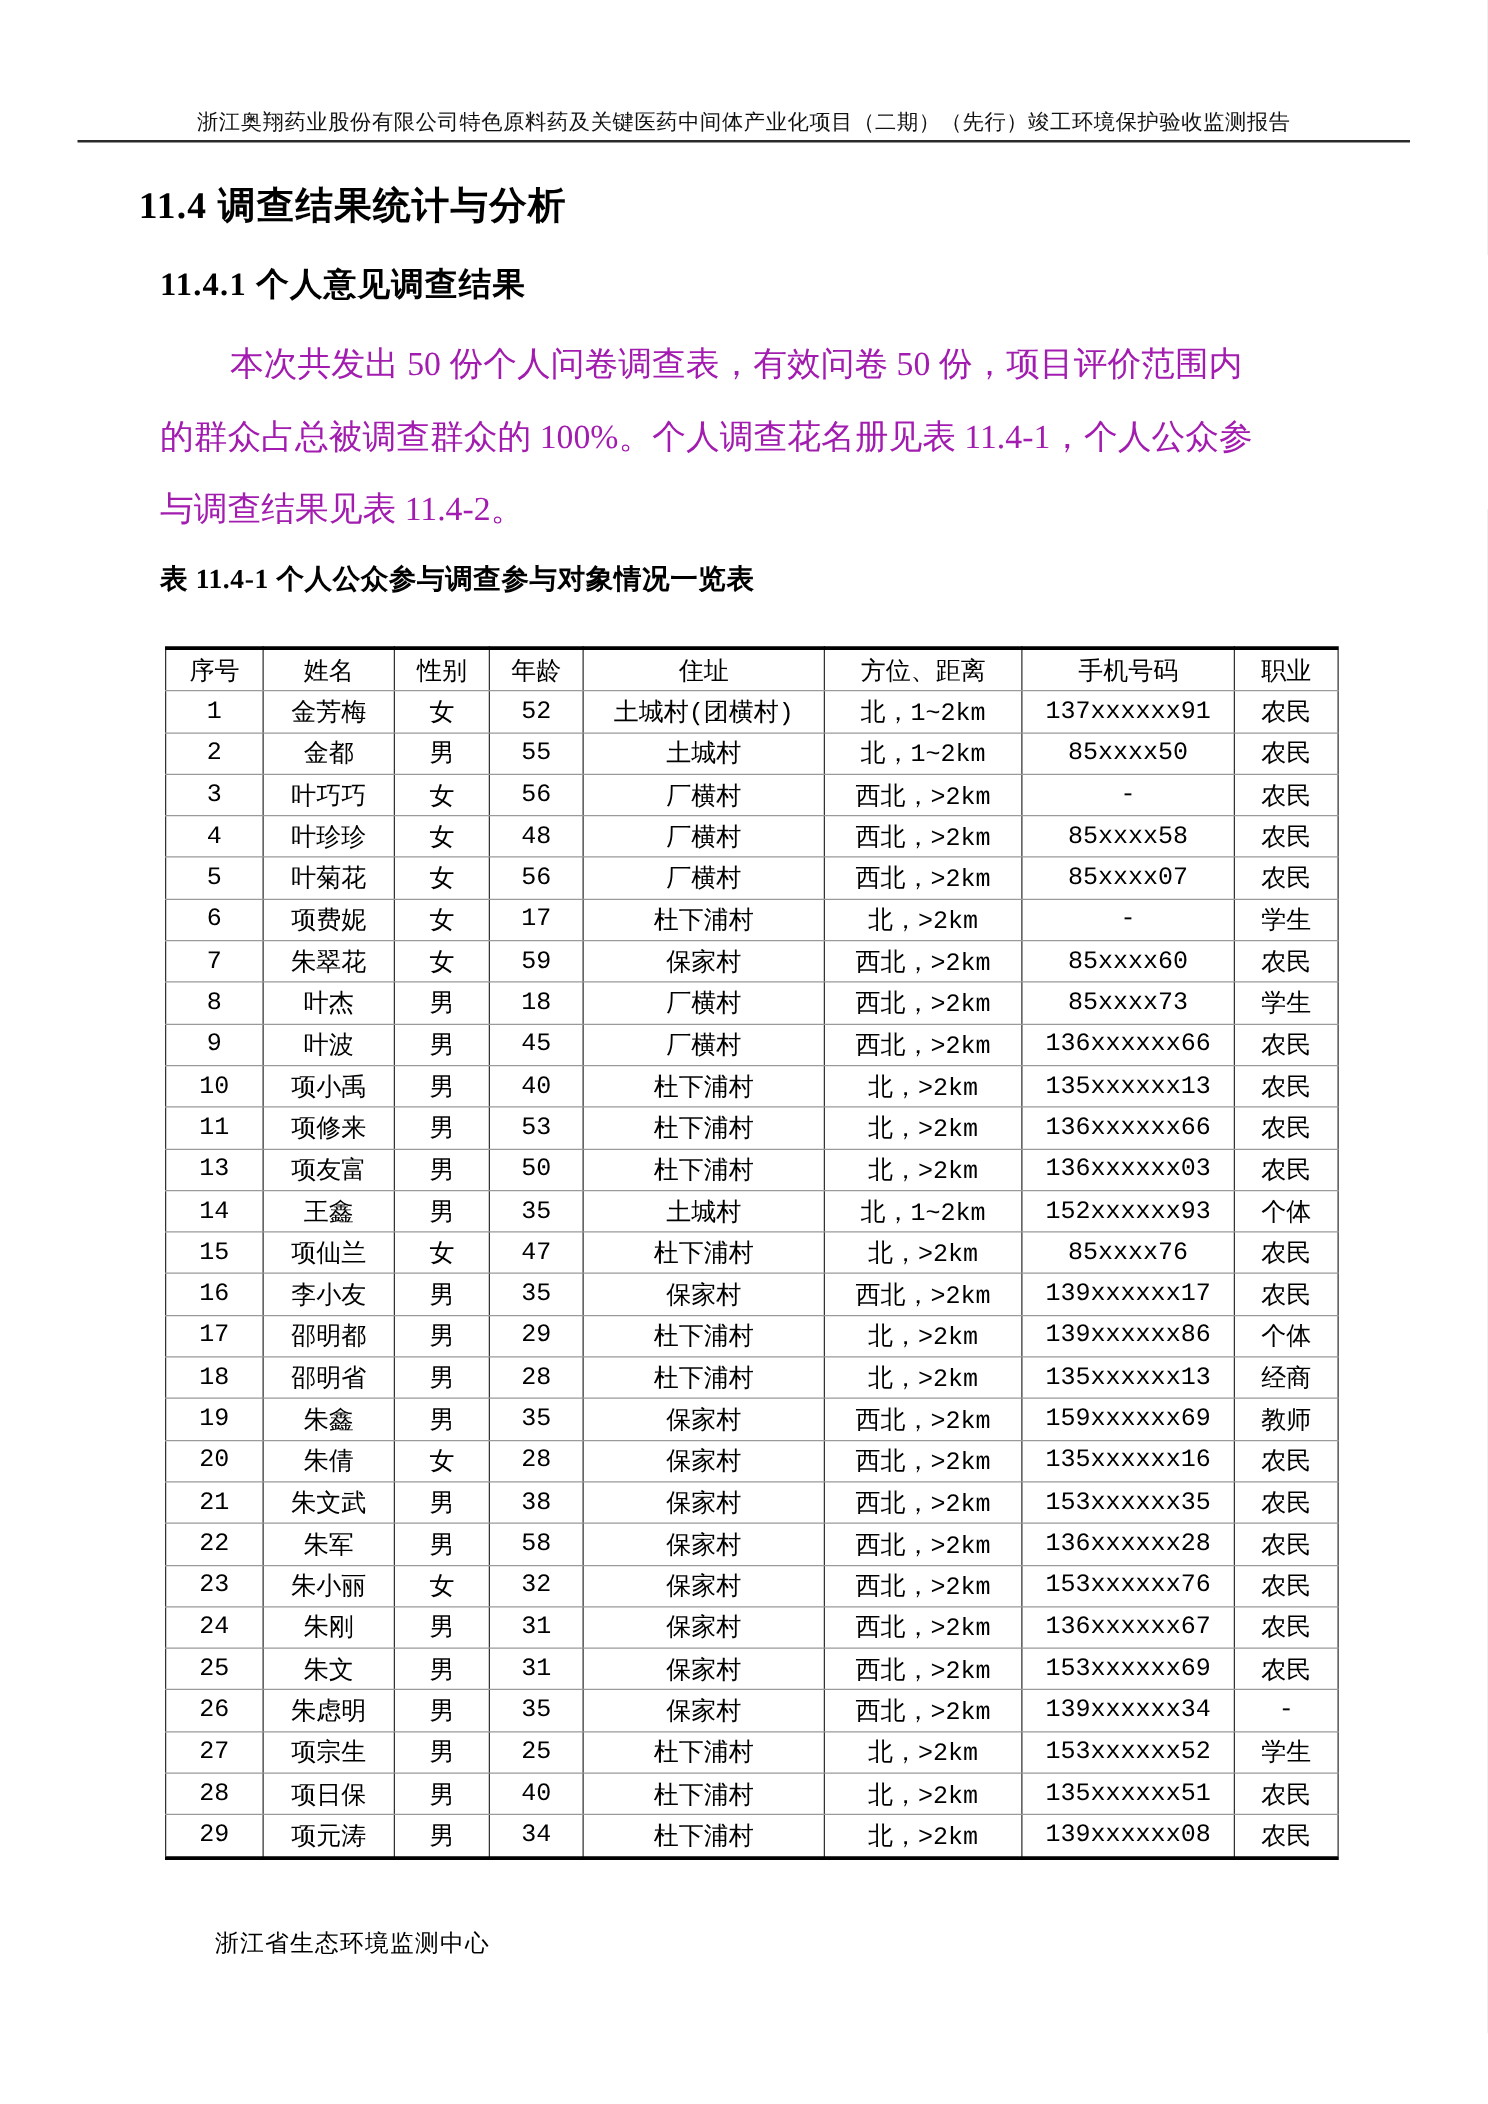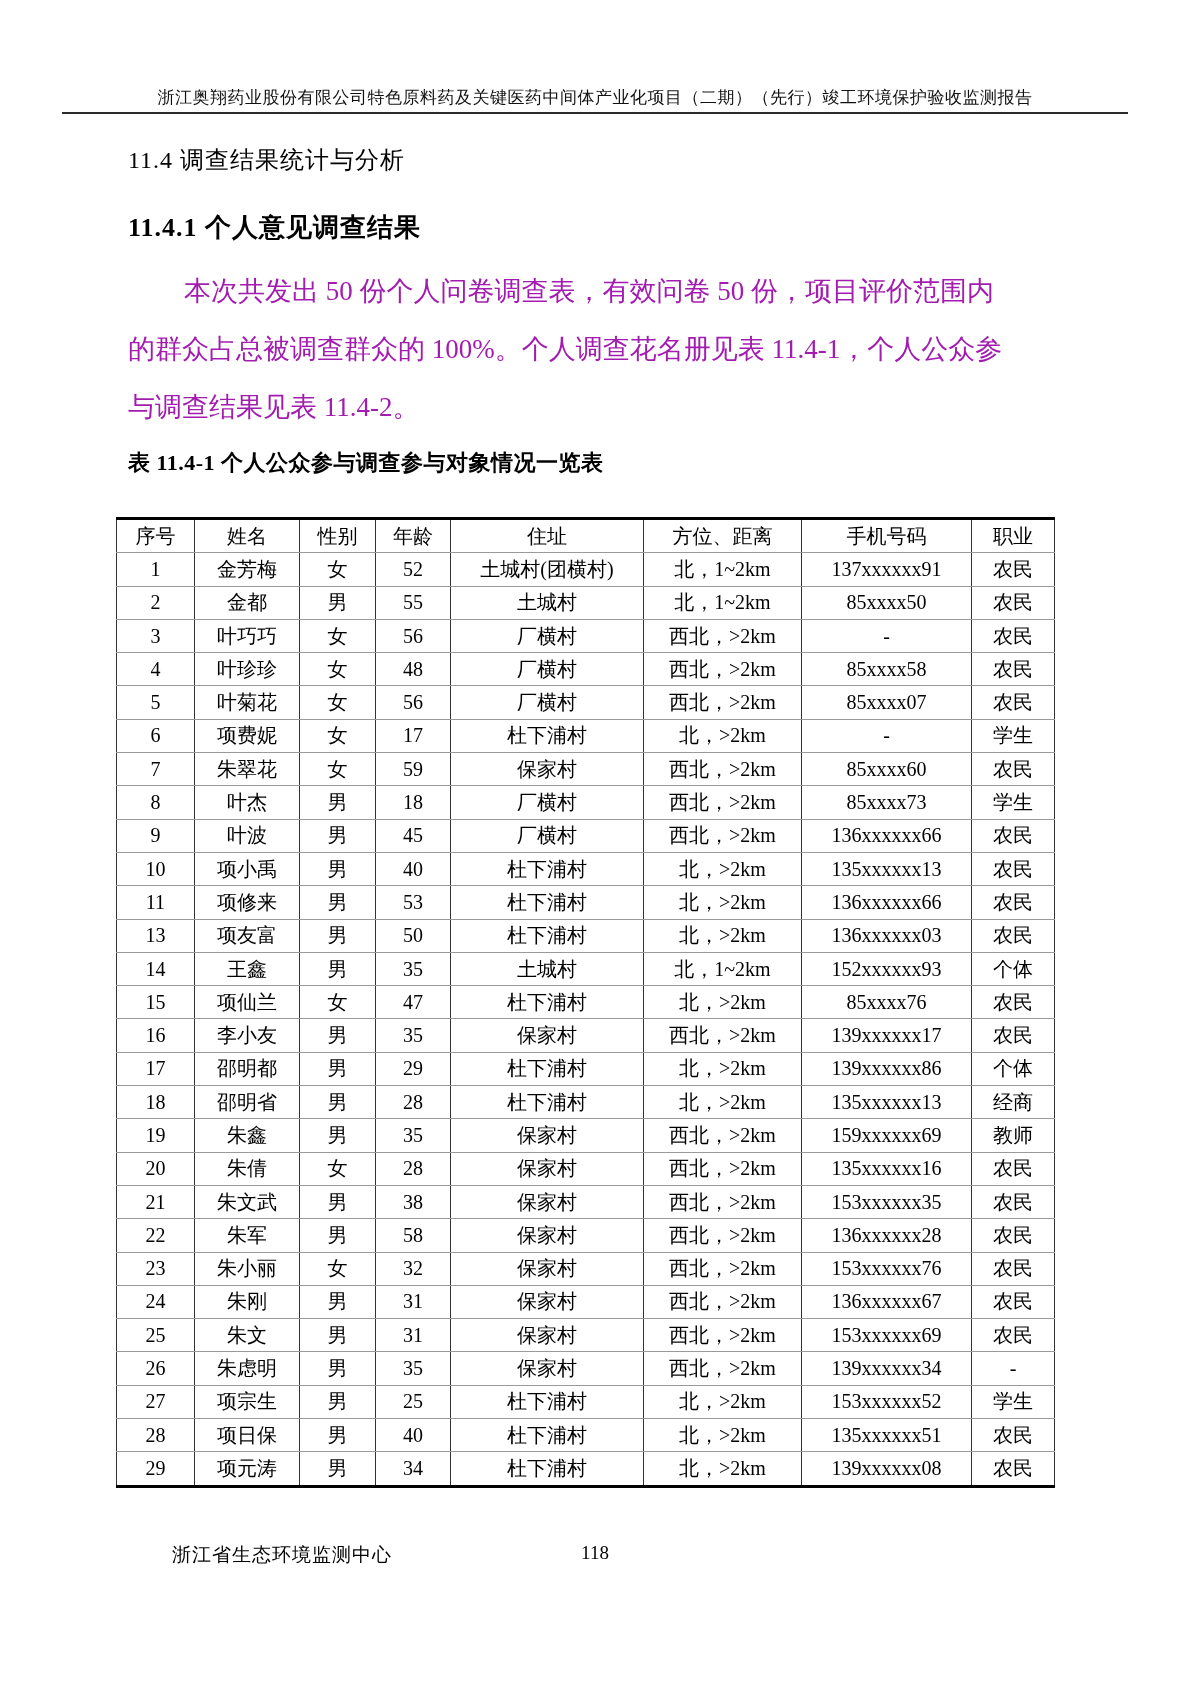--- a/index.html
+++ b/index.html
@@ -14,45 +14,46 @@
   }
   .running-header{
     position:absolute;top:86px;left:60px;width:1070px;
     text-align:center;font-size:17px;letter-spacing:0.5px;color:#111;
   }
   .header-rule{
     position:absolute;top:112px;left:62px;width:1066px;height:2px;
     background:#2a2a2a;
   }
   .h1{
-    position:absolute;top:144px;left:128px;width:940px;
-    font-size:24px;font-weight:normal;letter-spacing:1px;
+    position:absolute;top:144px;left:111px;width:940px;
+    font-size:30px;font-weight:bold;letter-spacing:1px;
   }
   .h2{
     position:absolute;top:210px;left:128px;width:940px;
     font-size:26px;font-weight:bold;letter-spacing:1px;
   }
   .body-paragraph{
     position:absolute;top:262px;left:128px;width:912px;
     font-size:27px;line-height:58px;color:#a21caf;
   }
   .body-paragraph .line{white-space:nowrap;}
   .body-paragraph .line.indent{text-indent:56px;}
   .table-title{
     position:absolute;top:448px;left:128px;width:938px;
     font-size:22px;font-weight:bold;letter-spacing:0.5px;
   }
   table.survey{
-    position:absolute;top:517px;left:116px;
+    position:absolute;top:517px;left:132px;
     width:938px;border-collapse:collapse;table-layout:fixed;
     font-size:20px;
     border-top:3px solid #000;
     border-bottom:3px solid #000;
     border-left:1px solid #333;
     border-right:1px solid #333;
+    font-family:Liberation Mono, monospace;
   }
   table.survey th, table.survey td{
     border-left:1px solid #333;
     border-right:1px solid #333;
     border-top:1px solid #9a9a9a;
     border-bottom:1px solid #9a9a9a;
     text-align:center;vertical-align:middle;
     height:32.3px;padding:0 2px;
     font-weight:normal;
     overflow:hidden;white-space:nowrap;
@@ -390,15 +391,14 @@
           <td>杜下浦村</td>
           <td>北，&gt;2km</td>
           <td>139xxxxxx08</td>
           <td>农民</td>
         </tr>
       </tbody>
   </table>
 
   <div class="footer-org">浙江省生态环境监测中心</div>
 
-  <div class="page-number">118</div>
 
 </div>
 
 </body></html>

